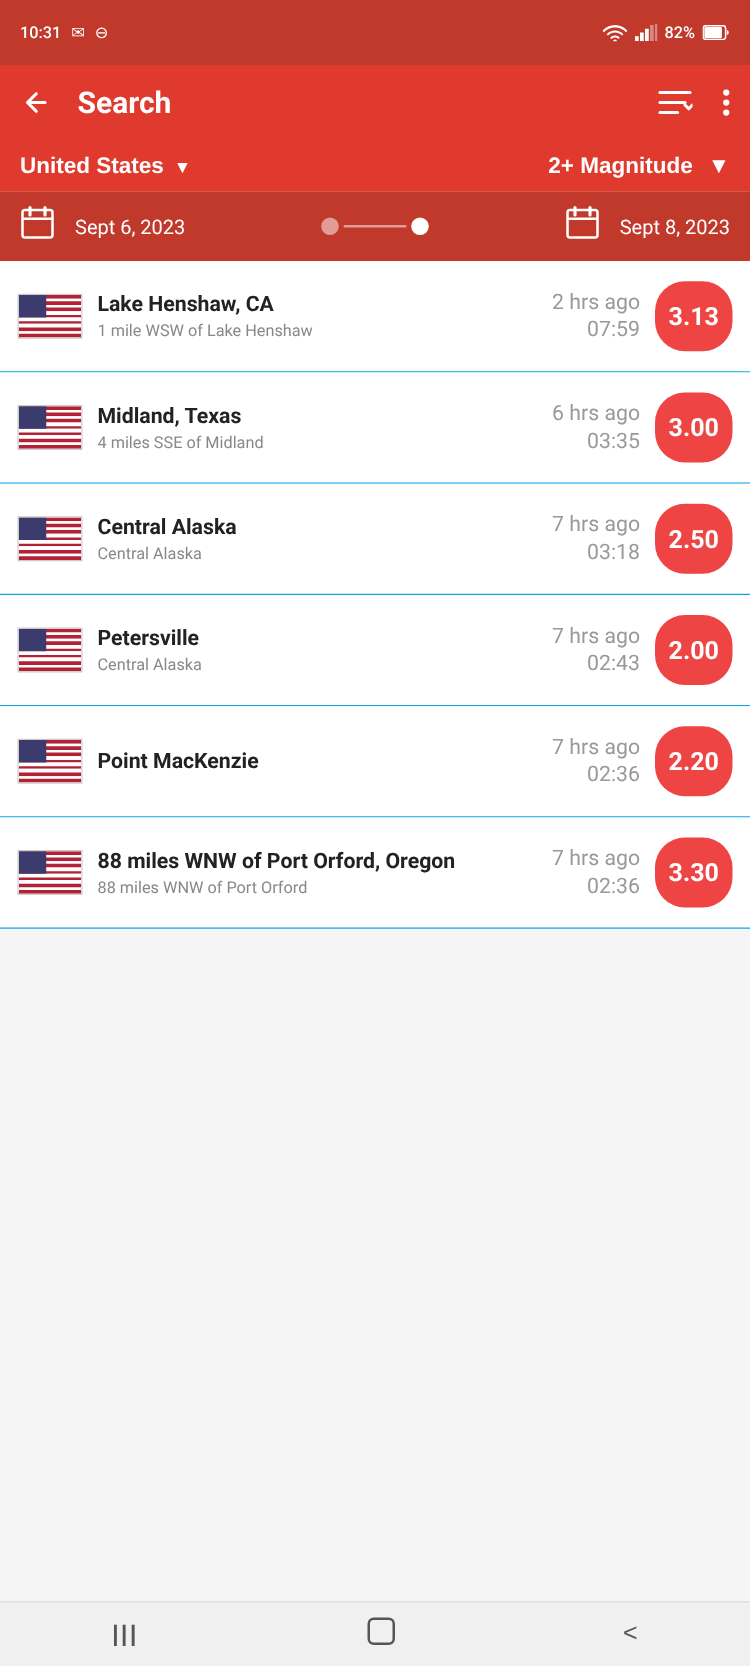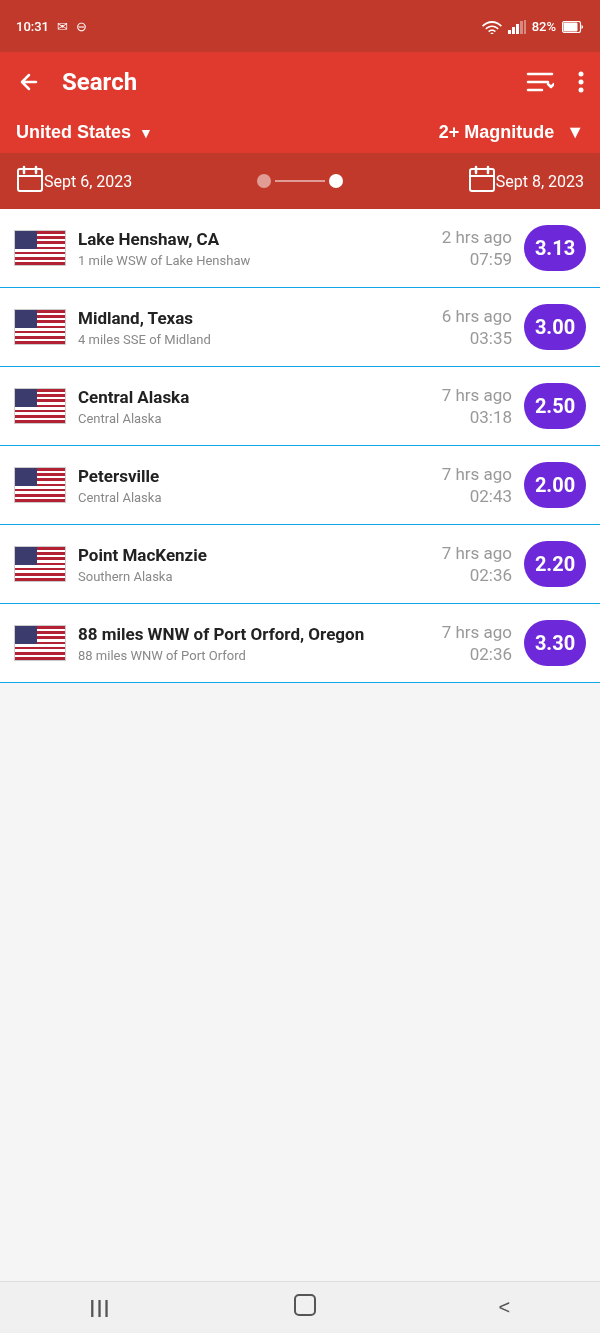--- a/index.html
+++ b/index.html
@@ -87,21 +87,21 @@
       background: #c0392b;
       display: flex;
       align-items: center;
       justify-content: space-between;
       padding: 12px 16px;
       height: 56px;
     }
     .date-item {
       display: flex;
       align-items: center;
-      gap: 0;
+      gap: 16px;
       color: white;
       font-size: 16px;
       text-align: center;
     }
     .date-icon { font-size: 22px; }
     .range-slider {
       display: flex;
       align-items: center;
       gap: 4px;
     }
@@ -178,25 +178,25 @@
     .eq-time {
       text-align: right;
       color: #999;
       font-size: 17px;
       flex-shrink: 0;
       min-width: 70px;
     }
     .eq-time-ago { display: block; margin-bottom: 2px; }
     .eq-time-clock { display: block; }
     .magnitude-badge {
-      background: #6d28d9;
+      background: #ef4444;
       color: white;
       border-radius: 24px;
       min-width: 62px;
-      height: 46px;
+      height: 56px;
       display: flex;
       align-items: center;
       justify-content: center;
       font-size: 20px;
       font-weight: bold;
       flex-shrink: 0;
     }
 
     
     .bottom-nav {
@@ -467,21 +467,20 @@
             <div class="flag-stripe white"></div>
             <div class="flag-stripe red"></div>
             <div class="flag-stripe white"></div>
             <div class="flag-stripe red"></div>
           </div>
         <div class="flag-canton"></div>
       </div>
       </div>
       <div class="eq-info">
         <div class="eq-name">Point MacKenzie</div>
-        <div class="eq-location">Southern Alaska</div>
       </div>
       <div class="eq-time">
         <span class="eq-time-ago">7 hrs ago</span>
         <span class="eq-time-clock">02:36</span>
       </div>
       <div class="magnitude-badge">2.20</div>
     </div>
     <div class="eq-item">
       <div class="flag">
       <div class="us-flag">

